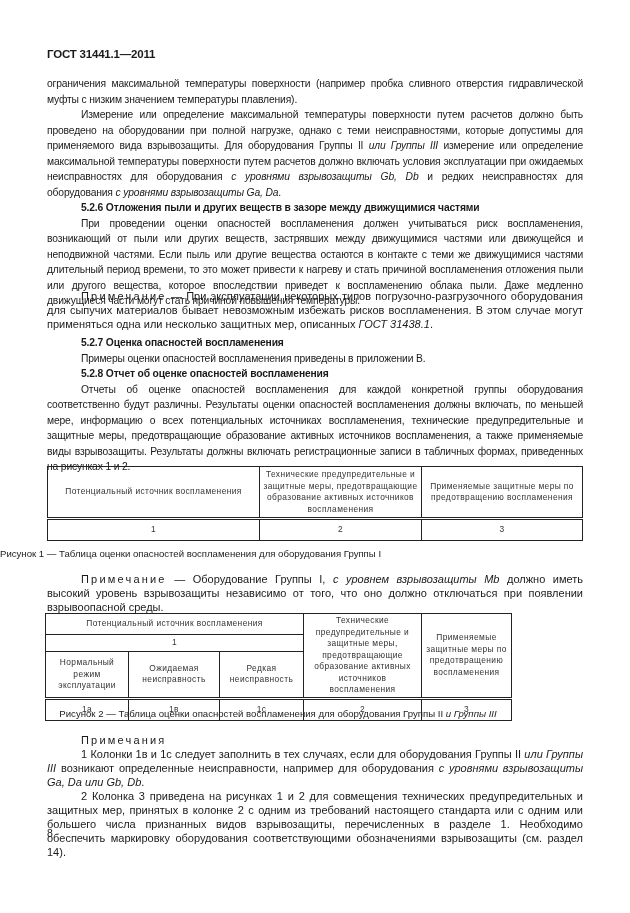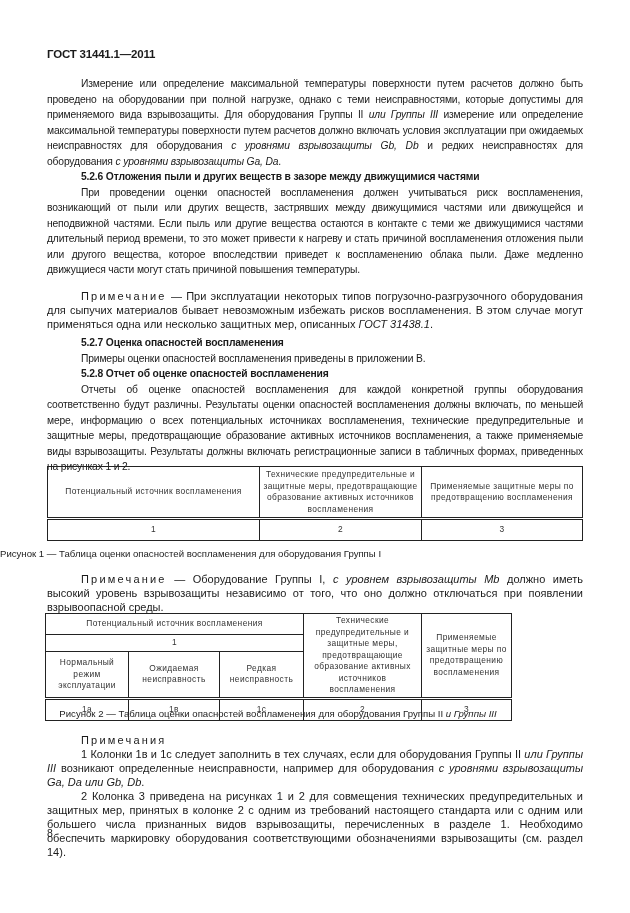--- a/index.html
+++ b/index.html
@@ -21,20 +21,21 @@
   .dbl td { border-top:3px double #222; }
   .cap { position:absolute; font-size:9.6px; color:#222; }
   .pg { left:47px; top:827px; font-size:10.5px; }
 </style>
 </head>
 <body>
 
 <div class="abs hdr">ГОСТ 31441.1—2011</div>
 
 <div class="block" style="top:76px;">
+  <p>ограничения максимальной температуры поверхности (например пробка сливного отверстия гидравлической муфты с низким значением температуры плавления).</p>
   <p class="ind"><span>Измерение или определение максимальной температуры поверхности путем расчетов должно быть проведено на оборудовании при полной нагрузке, однако с теми неисправностями, которые допустимы для применяемого вида взрывозащиты. Для оборудования Группы II </span><i>или Группы III</i><span> измерение или определение максимальной температуры поверхности путем расчетов должно включать условия эксплуатации при ожидаемых неисправностях для оборудования </span><i>с уровнями взрывозащиты Gb, Db</i><span> и редких неисправностях для оборудования </span><i>с уровнями взрывозащиты Ga, Da</i><span>.</span></p>
   <p class="h">5.2.6 Отложения пыли и других веществ в зазоре между движущимися частями</p>
   <p class="ind">При проведении оценки опасностей воспламенения должен учитываться риск воспламенения, возникающий от пыли или других веществ, застрявших между движущимися частями или движущейся и неподвижной частями. Если пыль или другие вещества остаются в контакте с теми же движущимися частями длительный период времени, то это может привести к нагреву и стать причиной воспламенения отложения пыли или другого вещества, которое впоследствии приведет к воспламенению облака пыли. Даже медленно движущиеся части могут стать причиной повышения температуры.</p>
 </div>
 
 <div class="block note" style="top:289px;">
   <p class="ind"><span class="sp">Примечание</span><span> — При эксплуатации некоторых типов погрузочно-разгрузочного оборудования для сыпучих материалов бывает невозможным избежать рисков воспламенения. В этом случае могут применяться одна или несколько защитных мер, описанных </span><i>ГОСТ 31438.1</i><span>.</span></p>
 </div>
 
 <div class="block" style="top:335px;">

